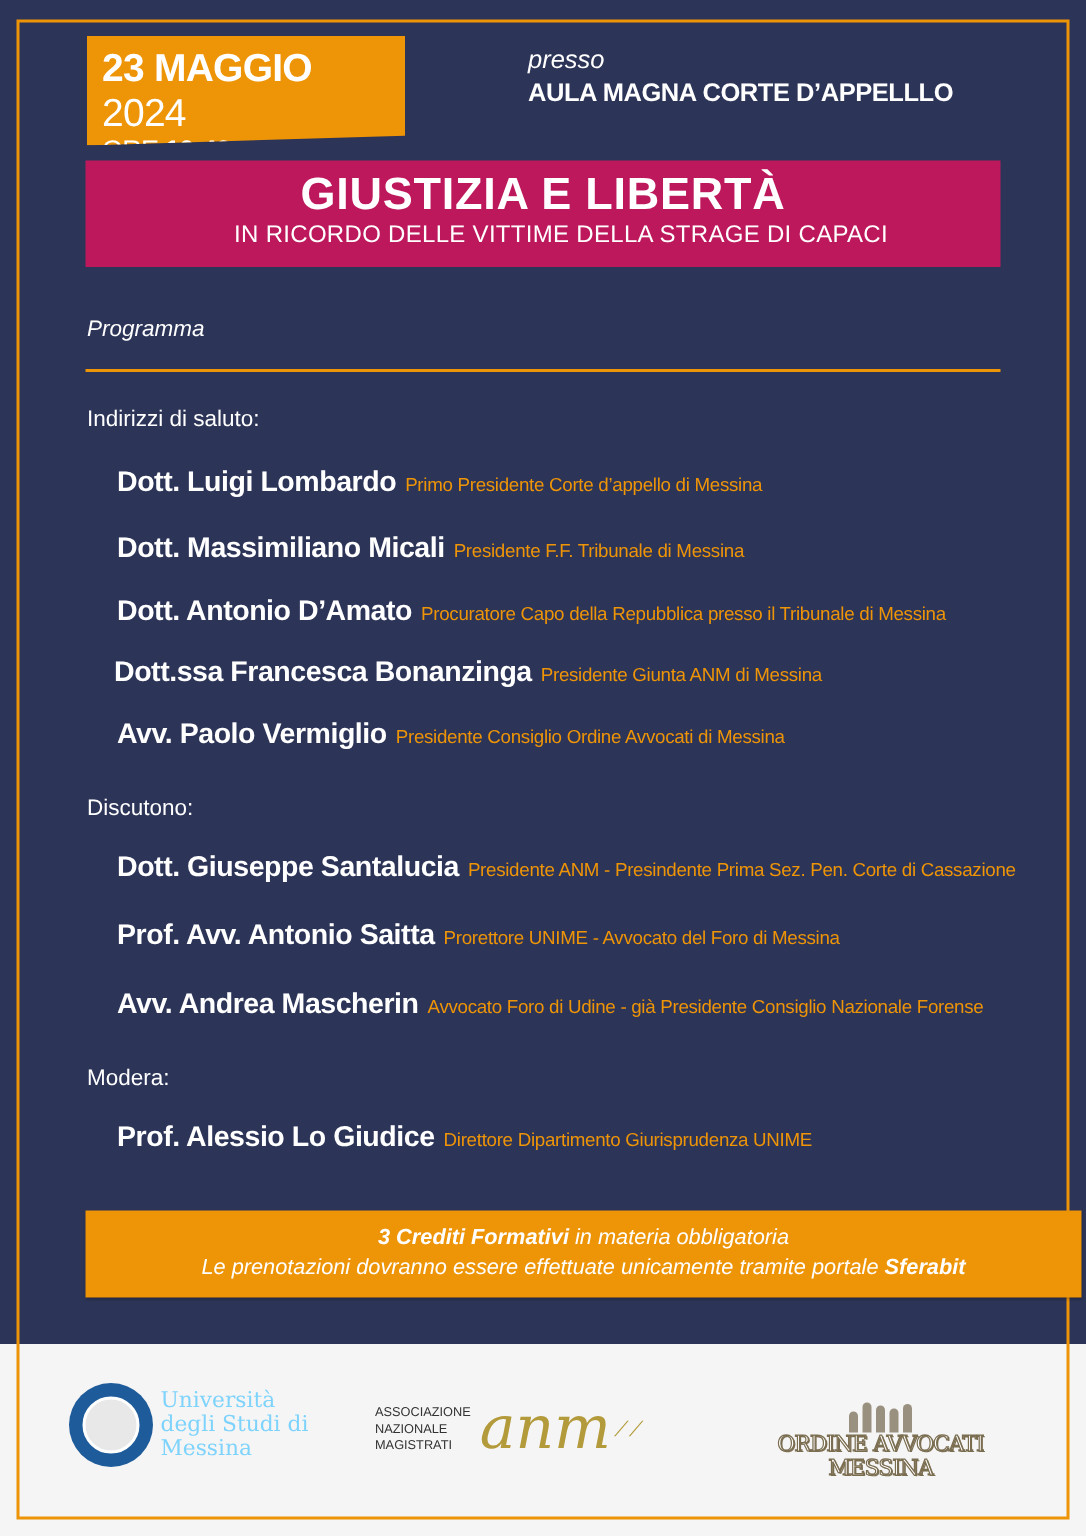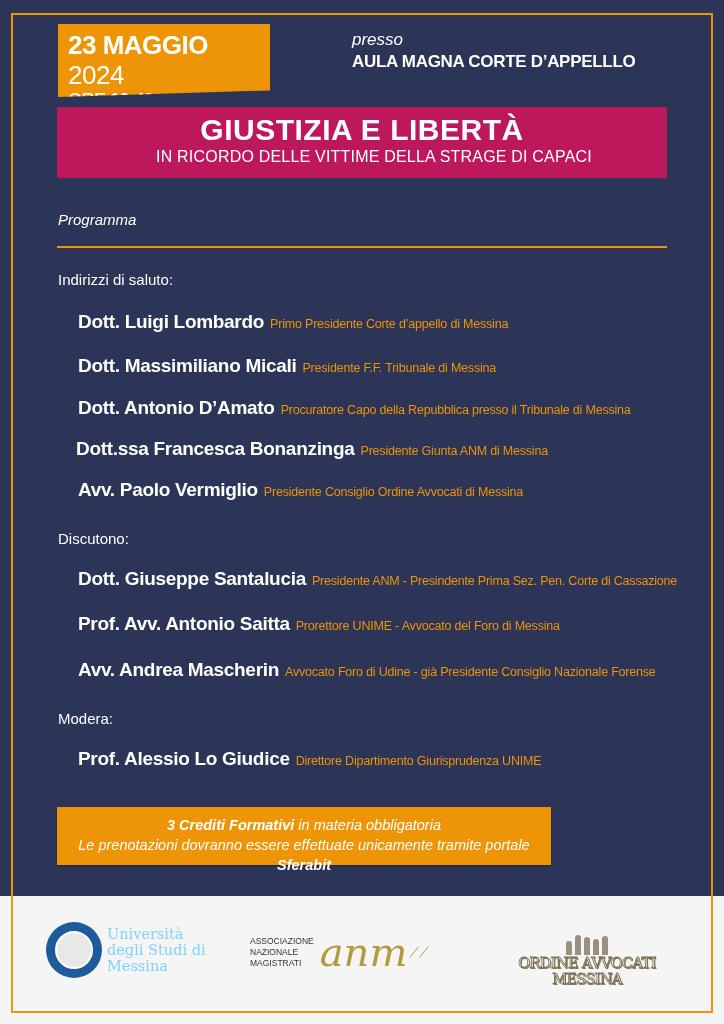--- a/index.html
+++ b/index.html
@@ -18,21 +18,21 @@
   .venue-name { font-weight: 700; font-size: 17px; line-height: 24px; letter-spacing: -0.3px; }
   .title-box { position: absolute; left: 57px; top: 107px; width: 610px; height: 71px; background: #be185d; text-align: center; }
   .title-main { font-weight: 700; font-size: 30px; line-height: 34px; margin-top: 6px; letter-spacing: 0.5px; }
   .title-sub { font-size: 16px; line-height: 20px; letter-spacing: 0.2px; padding-left: 24px; }
   .programma { position: absolute; left: 58px; top: 211px; font-style: italic; font-size: 15px; }
   .divider { position: absolute; left: 57px; top: 246px; width: 610px; height: 2px; background: #ee9407; }
   .section-label { position: absolute; left: 58px; font-size: 15px; }
   .speaker { position: absolute; left: 58px; white-space: nowrap; margin-left: 20px; }
   .speaker .name { font-weight: 700; font-size: 19px; letter-spacing: -0.3px; }
   .speaker .role { color: #ee9407; font-size: 12.5px; margin-left: 6px; letter-spacing: -0.2px; }
-  .credits-box { position: absolute; left: 57px; top: 807px; width: 494px; height: 58px; background: #ee9407; text-align: center; font-style: italic; font-size: 14.5px; line-height: 20px; padding-top: 8px; box-shadow: 0 1px 2px rgba(0,0,0,0.3); }
+  .credits-box { position: absolute; left: 57px; top: 807px; width: 664px; height: 58px; background: #ee9407; text-align: center; font-style: italic; font-size: 14.5px; line-height: 20px; padding-top: 8px; box-shadow: 0 1px 2px rgba(0,0,0,0.3); }
   .credits-box b { font-weight: 700; }
   .logo-unime { position: absolute; left: 46px; top: 922px; display: flex; align-items: center; }
   .seal { width: 56px; height: 56px; border-radius: 50%; background: #1d5b9a; display: flex; align-items: center; justify-content: center; }
   .seal-inner { width: 38px; height: 38px; border-radius: 50%; background: #e8e8e8; border: 2px solid #ffffff; }
   .unime-text { margin-left: 5px; font-family: "DejaVu Serif", serif; color: #7dd3fc; font-size: 14.5px; line-height: 16px; }
   .logo-anm { position: absolute; left: 250px; top: 932px; display: flex; align-items: center; }
   .anm-small { color: #333333; font-size: 8.5px; line-height: 11px; font-weight: 400; }
   .anm-big { font-family: "DejaVu Serif", serif; font-style: italic; color: #b39a3a; font-size: 40px; margin-left: 6px; line-height: 40px; }
   .anm-deco { color: #b39a3a; font-size: 14px; margin-left: 2px; }
   .logo-ordine { position: absolute; left: 486px; top: 933px; width: 202px; text-align: center; }

